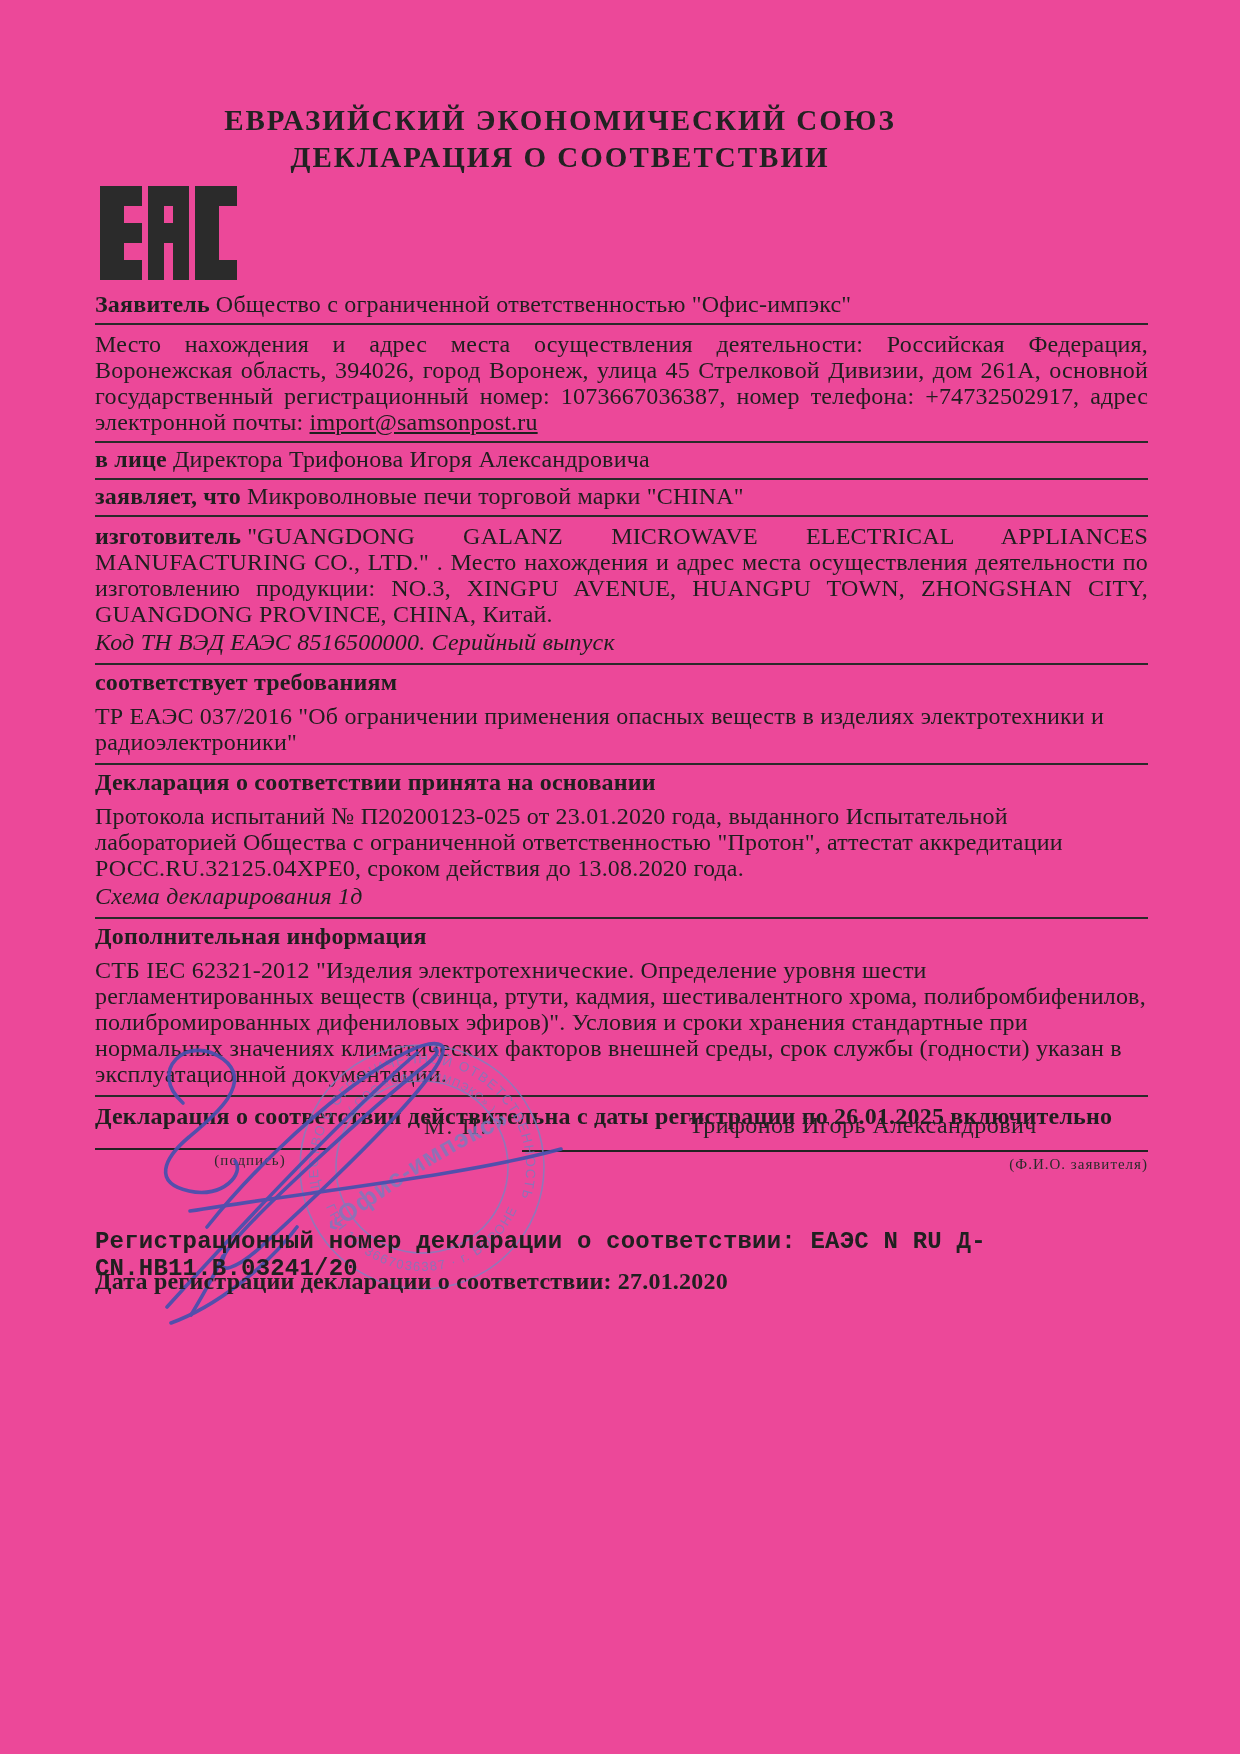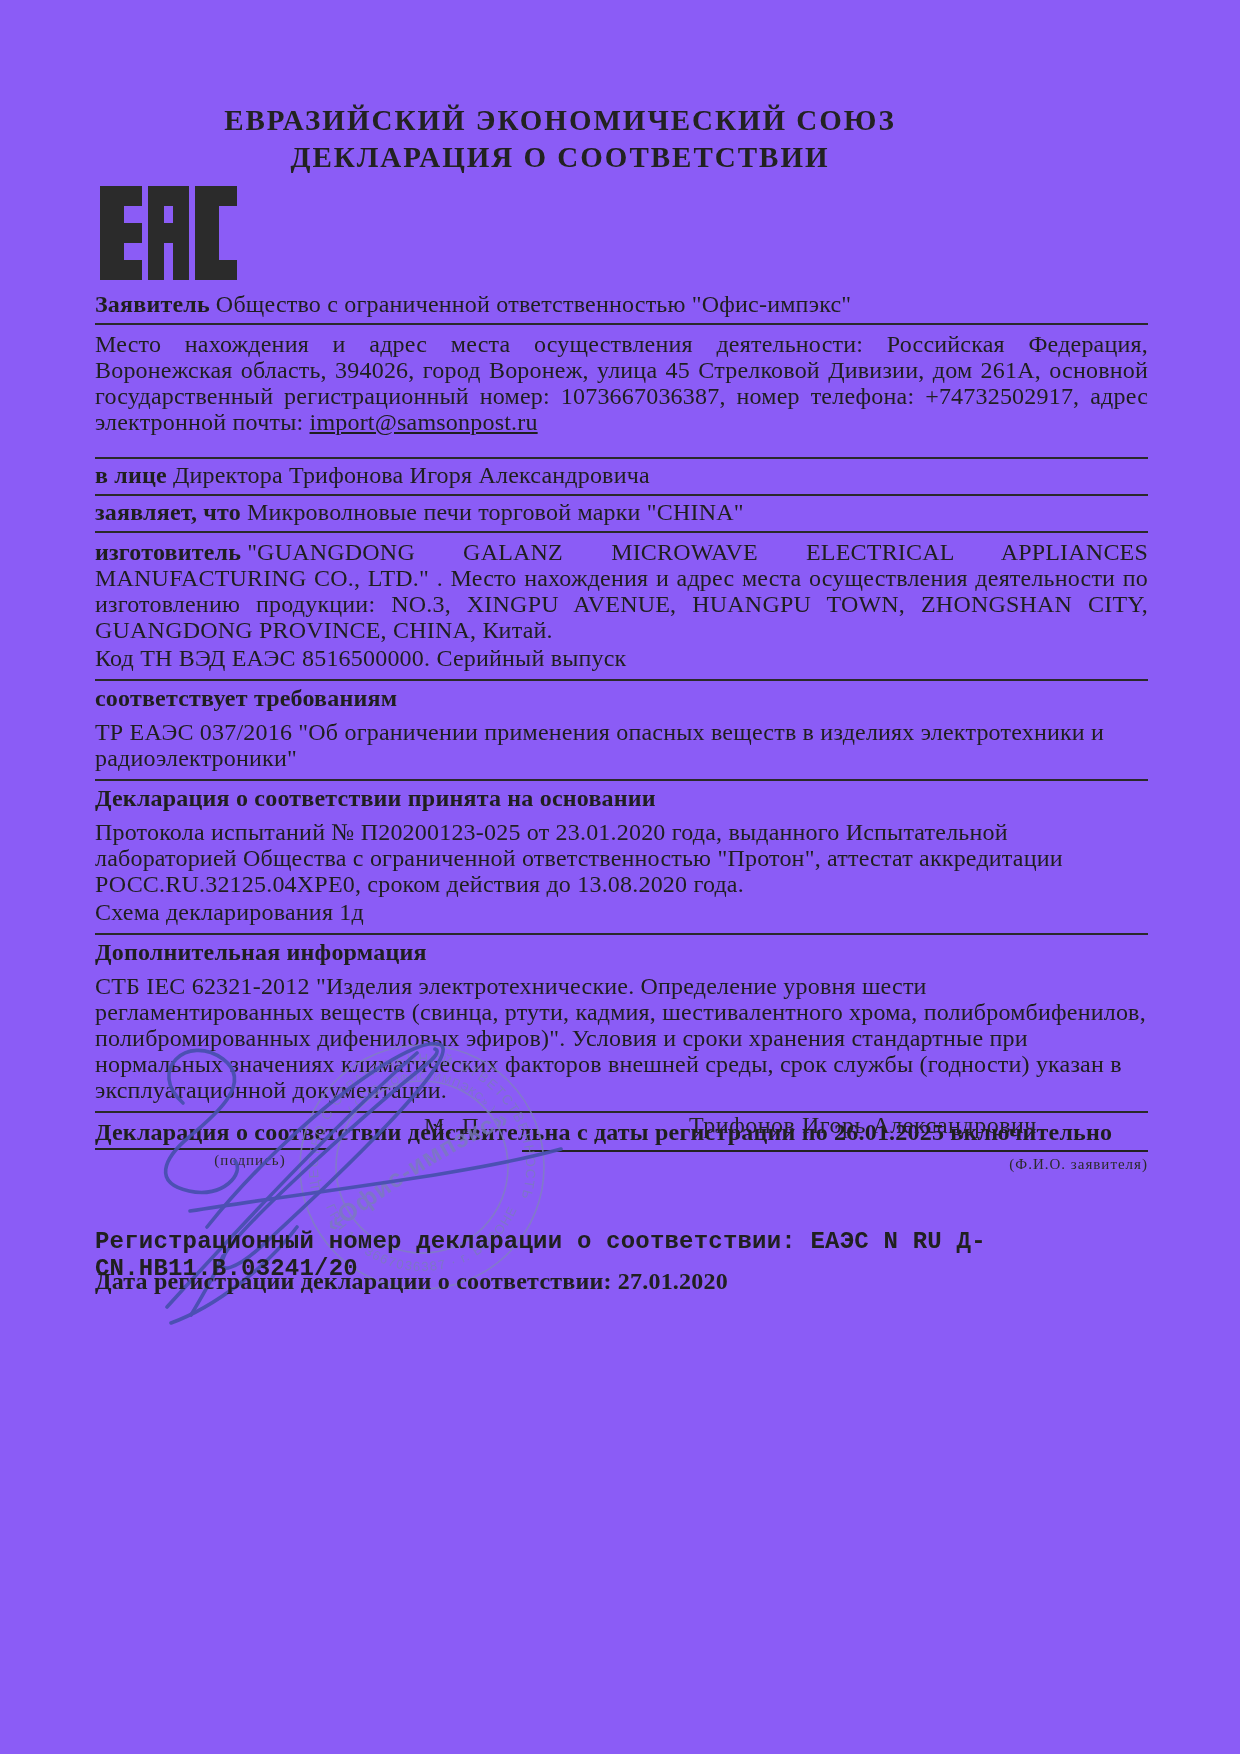--- a/index.html
+++ b/index.html
@@ -1,17 +1,17 @@
 <!DOCTYPE html>
 <html><head>
 <meta charset="utf-8">
 <style>
   html,body{margin:0;padding:0;background:#e8e8e8;}
   .page{
-    position:relative;width:1240px;height:1754px;background:#8b5cf6;
+    position:relative;width:1240px;height:1754px;background:#ec4899;
     font-family:"Liberation Serif","DejaVu Serif",serif;color:#1f1f1f;
     overflow:hidden;margin:0 auto;
   }
   
   .title-block{
     position:absolute;left:95px;top:102px;width:930px;text-align:center;
     font-weight:bold;font-size:29px;line-height:37px;letter-spacing:2px;
     color:#222;
   }
   .eac-logo{position:absolute;left:100px;top:186px;}
@@ -20,21 +20,21 @@
     position:absolute;left:95px;top:288px;width:1053px;
     font-size:24px;line-height:26px;letter-spacing:.2px;
   }
   .sec{border-bottom:2px solid #2a2a2a;}
   .sec:last-child{border-bottom:none;}
   .row{padding:3px 0 6px 0;}
   .para{margin:0;padding:6px 0 8px 0;}
   .just{text-align:justify;}
   b.lbl{font-weight:bold;margin-right:6px;}
   .email{text-decoration:underline;}
-  .plain-line{padding:0 0 8px 0;}
+  .plain-line{padding:0 0 8px 0;font-style:italic;}
   .head-line{font-weight:bold;padding:4px 0 2px 0;}
   .validity{font-weight:bold;padding:6px 0 4px 0;}
   
   .sig-line{position:absolute;border-top:2px solid #222;height:0;}
   .sig-line.left{left:95px;top:1148px;width:235px;}
   .sig-line.right{left:522px;top:1150px;width:626px;}
   .caption{position:absolute;font-size:15px;letter-spacing:1px;color:#2a2a2a;}
   .caption.sign{left:150px;top:1152px;width:200px;text-align:center;}
   .caption.fio{left:522px;top:1156px;width:626px;text-align:right;}
   .mp{position:absolute;left:424px;top:1114px;font-size:23px;letter-spacing:2px;color:#242424;}
@@ -82,21 +82,21 @@
 
   <div class="content">
 
     <div class="sec">
       <div class="row">
         <b class="lbl">Заявитель</b><span>Общество с ограниченной ответственностью "Офис-импэкс"</span>
       </div>
     </div>
 
     <div class="sec">
-      <p class="para just" style="padding-bottom:22px">
+      <p class="para just" style="padding-bottom:6px">
         <span>Место нахождения и адрес места осуществления деятельности: Российская Федерация, Воронежская область, 394026, город Воронеж, улица 45 Стрелковой Дивизии, дом 261А, основной государственный регистрационный номер: 1073667036387, номер телефона: +74732502917, адрес электронной почты:</span>
         <span class="email">import@samsonpost.ru</span>
       </p>
     </div>
 
     <div class="sec">
       <div class="row">
         <b class="lbl">в лице</b><span>Директора Трифонова Игоря Александровича</span>
       </div>
     </div>

